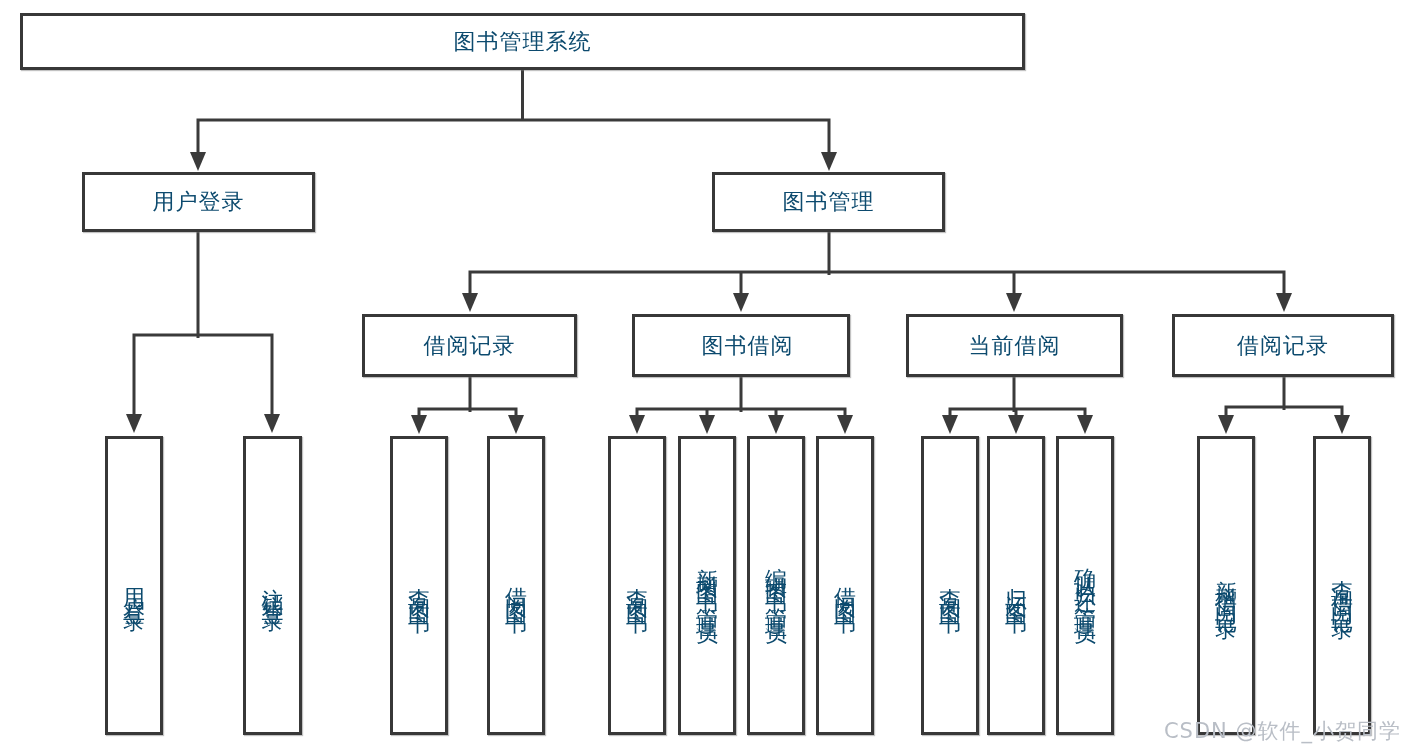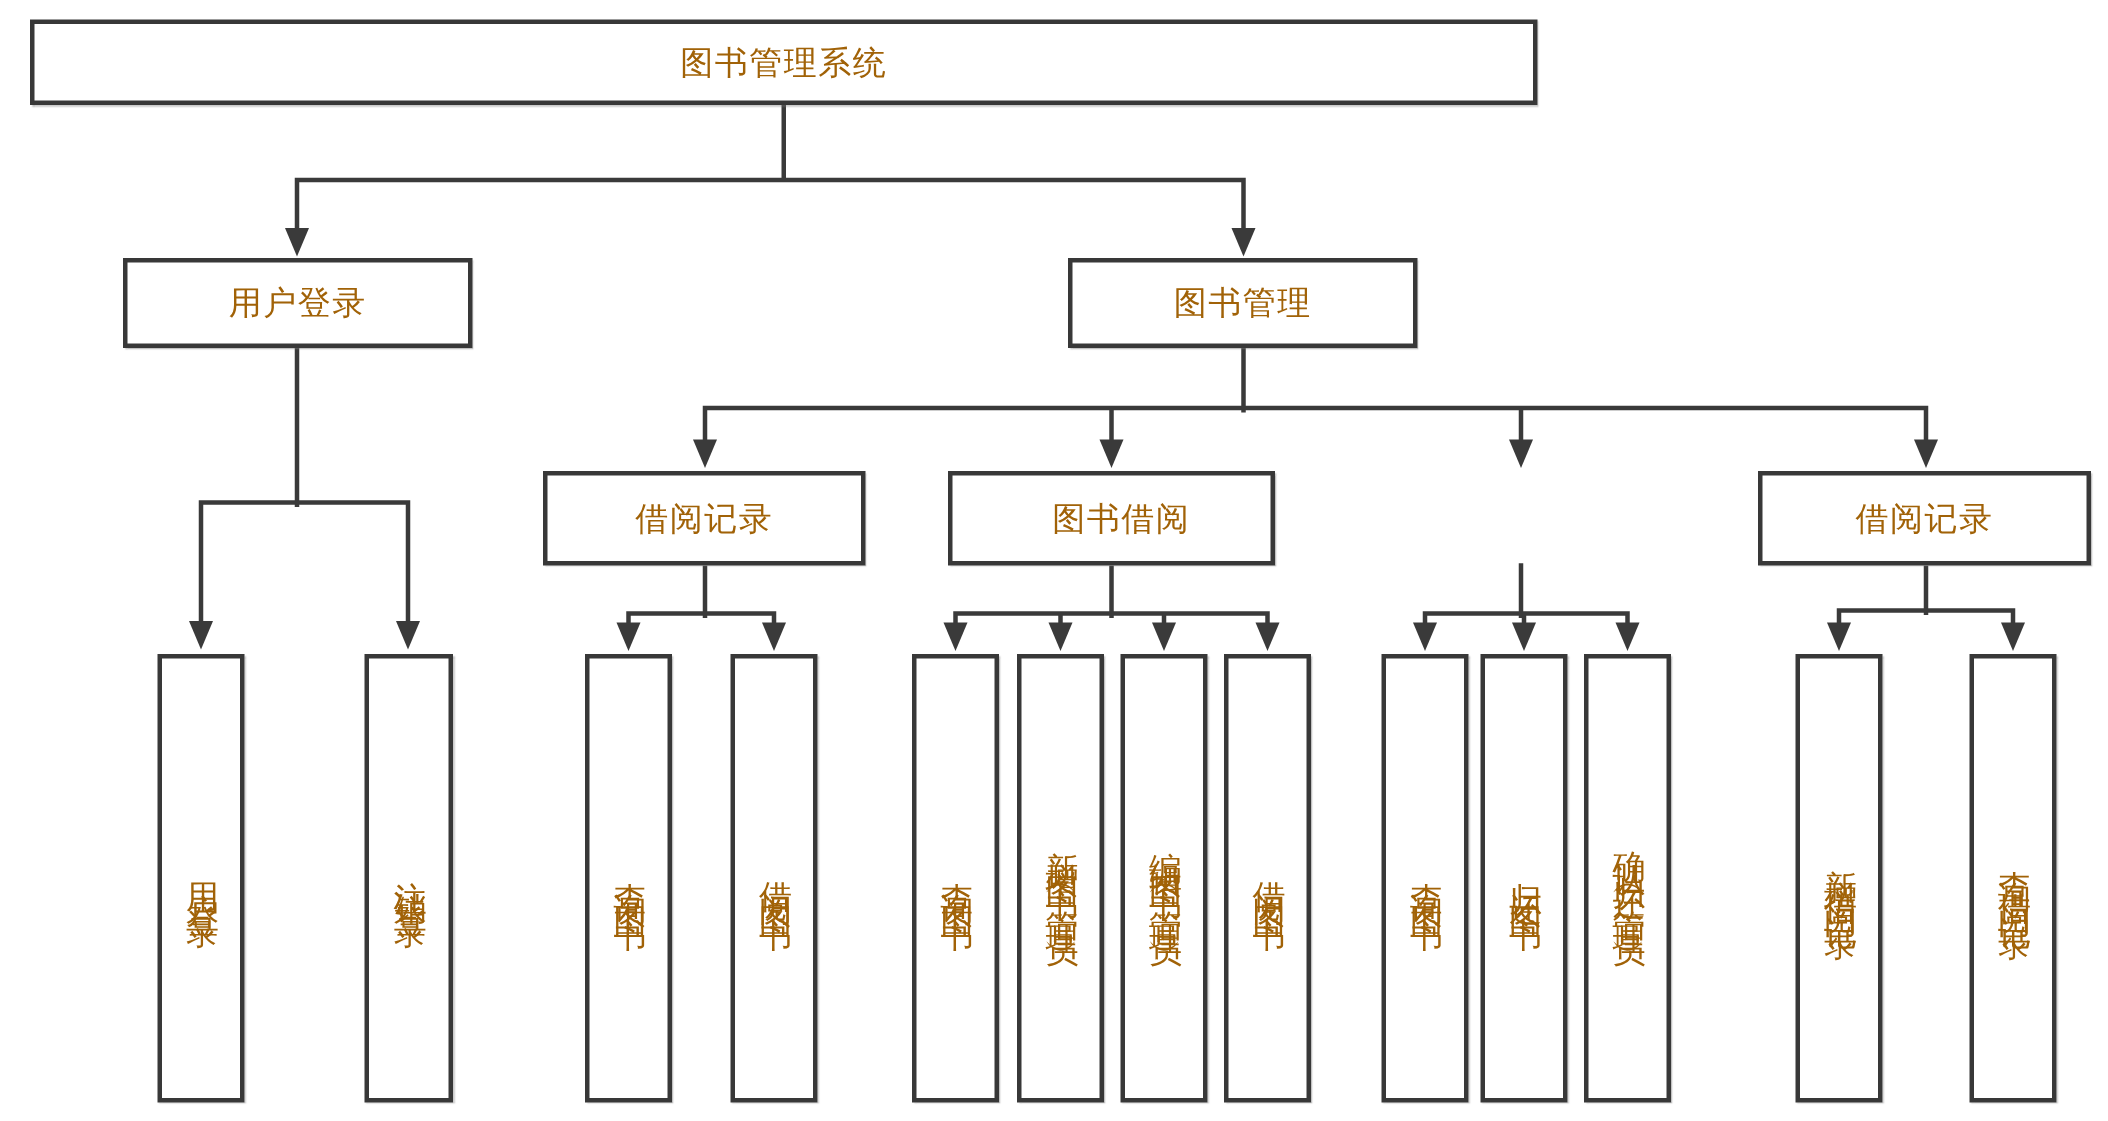--- a/index.html
+++ b/index.html
@@ -33,21 +33,21 @@
   }
   .node {
     position: absolute;
     box-sizing: border-box;
     background: #ffffff;
     border: 3px solid #383838;
     box-shadow: 1px 1px 1px rgba(120,120,120,0.45);
     display: flex;
     align-items: center;
     justify-content: center;
-    color: #a16207;
+    color: #0c4a6e;
     font-size: 22px;
     letter-spacing: 1px;
     white-space: nowrap;
   }
   .node.leaf {
     writing-mode: vertical-rl;
     letter-spacing: 8px;
     font-size: 22px;
     line-height: 1;
     white-space: normal;
@@ -118,33 +118,35 @@
     </g>
   </svg>
 
   <div class="node" style="left:20px; top:13px; width:1005px; height:57px;">图书管理系统</div>
 
   <div class="node" style="left:82px; top:172px; width:233px; height:60px;">用户登录</div>
   <div class="node" style="left:712px; top:172px; width:233px; height:60px;">图书管理</div>
 
   <div class="node" style="left:362px; top:314px; width:215px; height:63px;">借阅记录</div>
   <div class="node" style="left:632px; top:314px; width:218px; height:63px;padding-left:13px;">图书借阅</div>
+  <div class="node" style="left:906px; top:314px; width:217px; height:63px;">当前借阅</div>
   <div class="node" style="left:1172px; top:314px; width:222px; height:63px;">借阅记录</div>
 
   <div class="node leaf" style="left:105px; top:436px; width:58px; height:299px;">用户登录</div>
   <div class="node leaf" style="left:243px; top:436px; width:59px; height:299px;">注销登录</div>
 
   <div class="node leaf" style="left:390px; top:436px; width:58px; height:299px;">查询图书</div>
   <div class="node leaf" style="left:487px; top:436px; width:58px; height:299px;">借阅图书</div>
 
   <div class="node leaf" style="left:608px; top:436px; width:58px; height:299px;">查询图书</div>
   <div class="node leaf" style="left:678px; top:436px; width:58px; height:299px;">新增图书（管理员）</div>
   <div class="node leaf" style="left:747px; top:436px; width:58px; height:299px;">编辑图书（管理员）</div>
   <div class="node leaf" style="left:816px; top:436px; width:58px; height:299px;">借阅图书</div>
 
   <div class="node leaf" style="left:921px; top:436px; width:58px; height:299px;">查询图书</div>
   <div class="node leaf" style="left:987px; top:436px; width:58px; height:299px;">归还图书</div>
   <div class="node leaf" style="left:1056px; top:436px; width:58px; height:299px;">确认归还（管理员）</div>
 
   <div class="node leaf" style="left:1197px; top:436px; width:58px; height:299px;">新增借阅记录</div>
   <div class="node leaf" style="left:1313px; top:436px; width:58px; height:299px;">查询借阅记录</div>
 
+  <div class="watermark">CSDN @软件_小贺同学</div>
 </div>
 
 </body></html>

